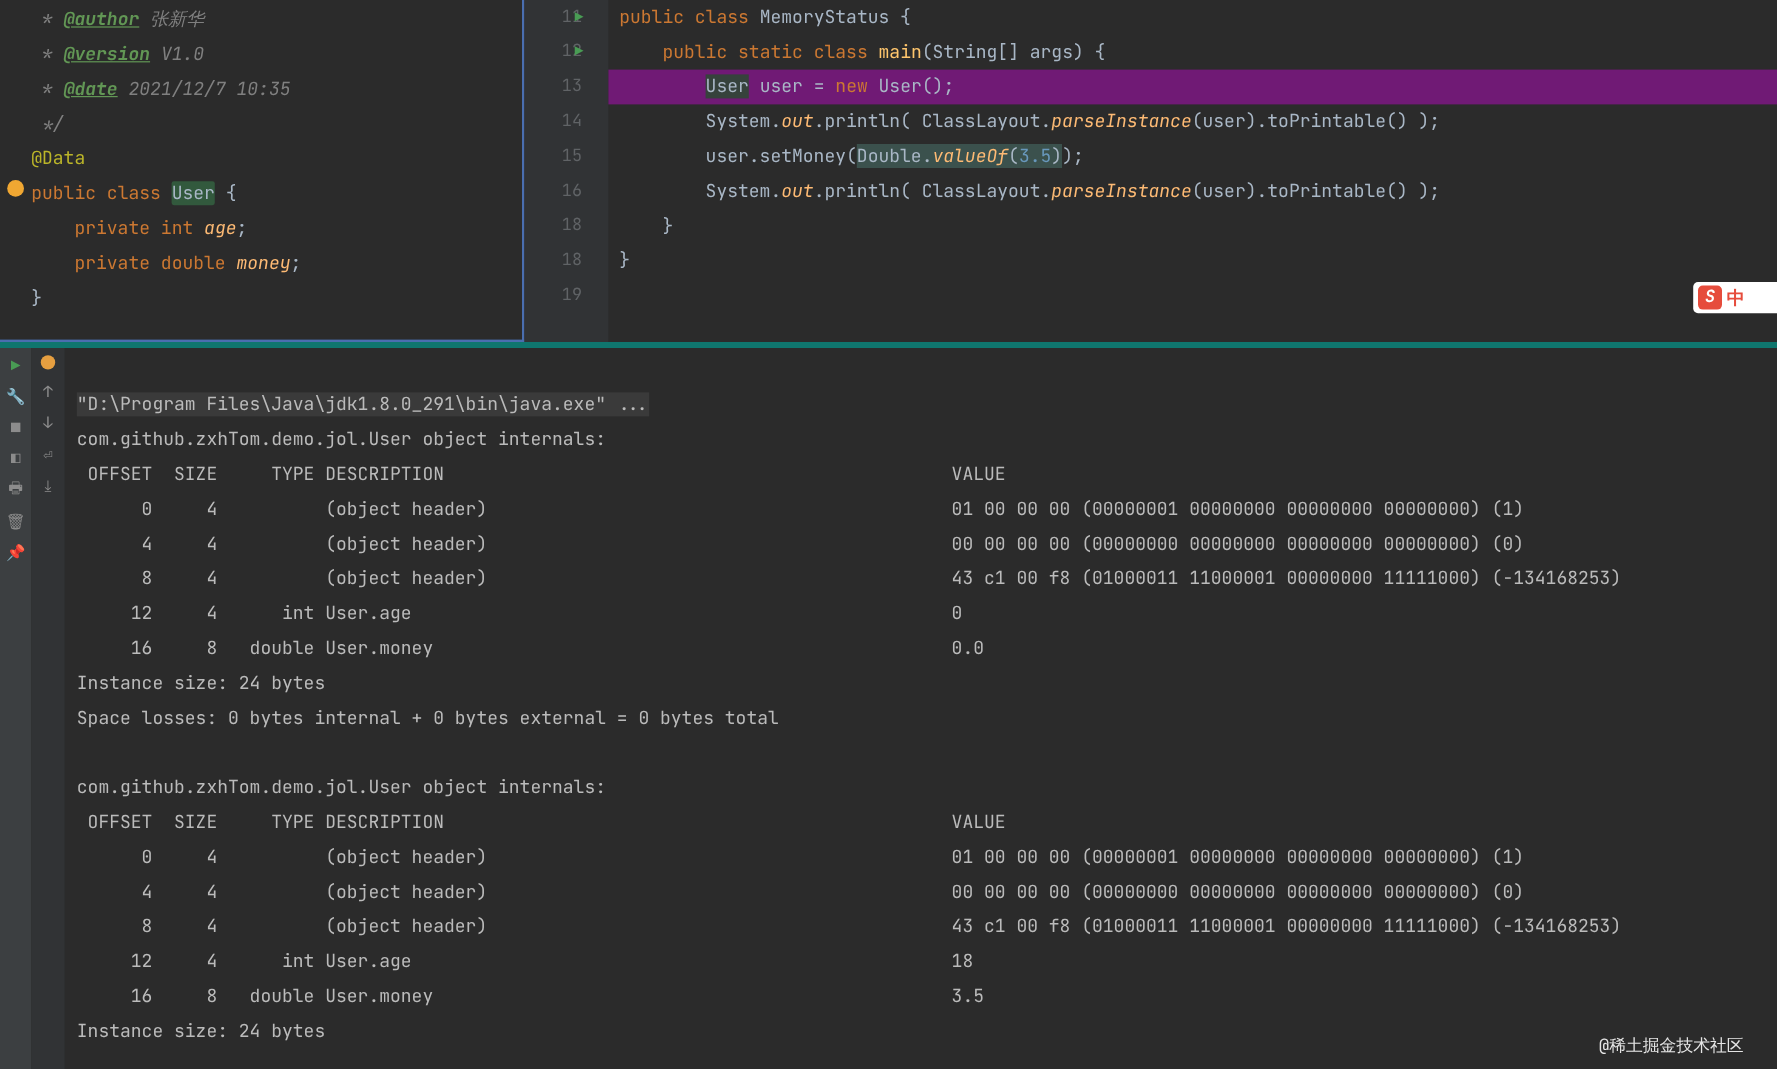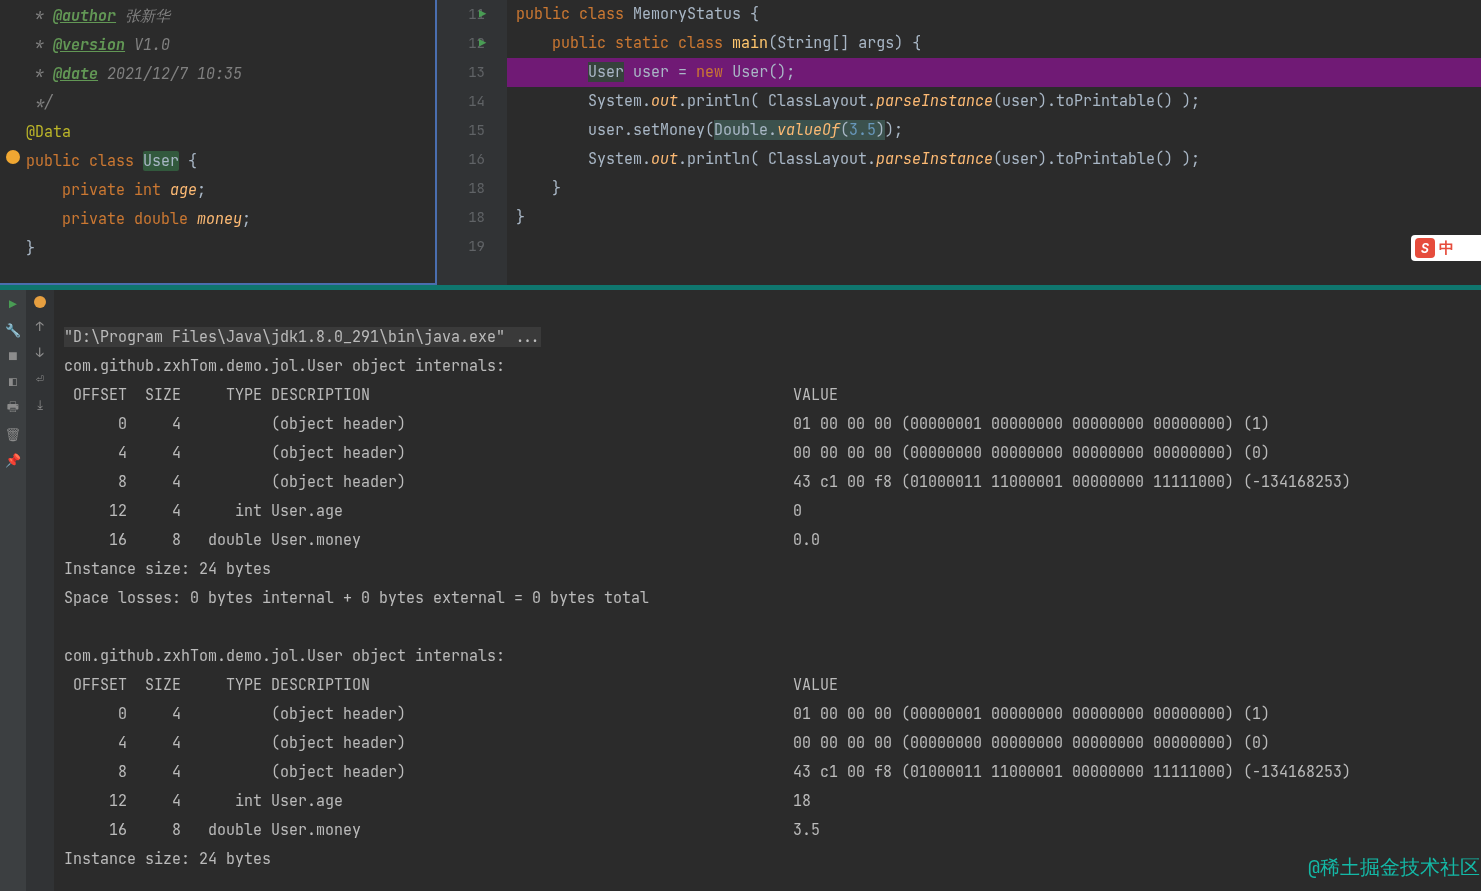--- a/index.html
+++ b/index.html
@@ -130,24 +130,24 @@
     padding-left: 4px;
     gap: 4px;
   }
   .ime-badge .s-box {
     width: 20px; height: 20px; background: #e64c3c; color: #fff;
     border-radius: 4px; display:flex;align-items:center;justify-content:center;
     font-weight: bold; font-style: italic; font-size: 14px;
   }
   .watermark {
     position: absolute;
-    right: 1px;
+    right: 28px;
     bottom: 10px;
-    color: #14b8a6;
-    font-size: 20px;
+    color: #e5e5e5;
+    font-size: 14px;
   }
   .usage-hl { background: #32593d; border-radius: 2px; }
 </style>
 </head>
 <body>
 
 <div class="top-pane">
   <div class="left-editor">
     <div class="bulb"></div>
     <div class="code-line"> <span class="comment">*</span> <span class="tag">@author</span> <span class="tagp">张新华</span></div>

